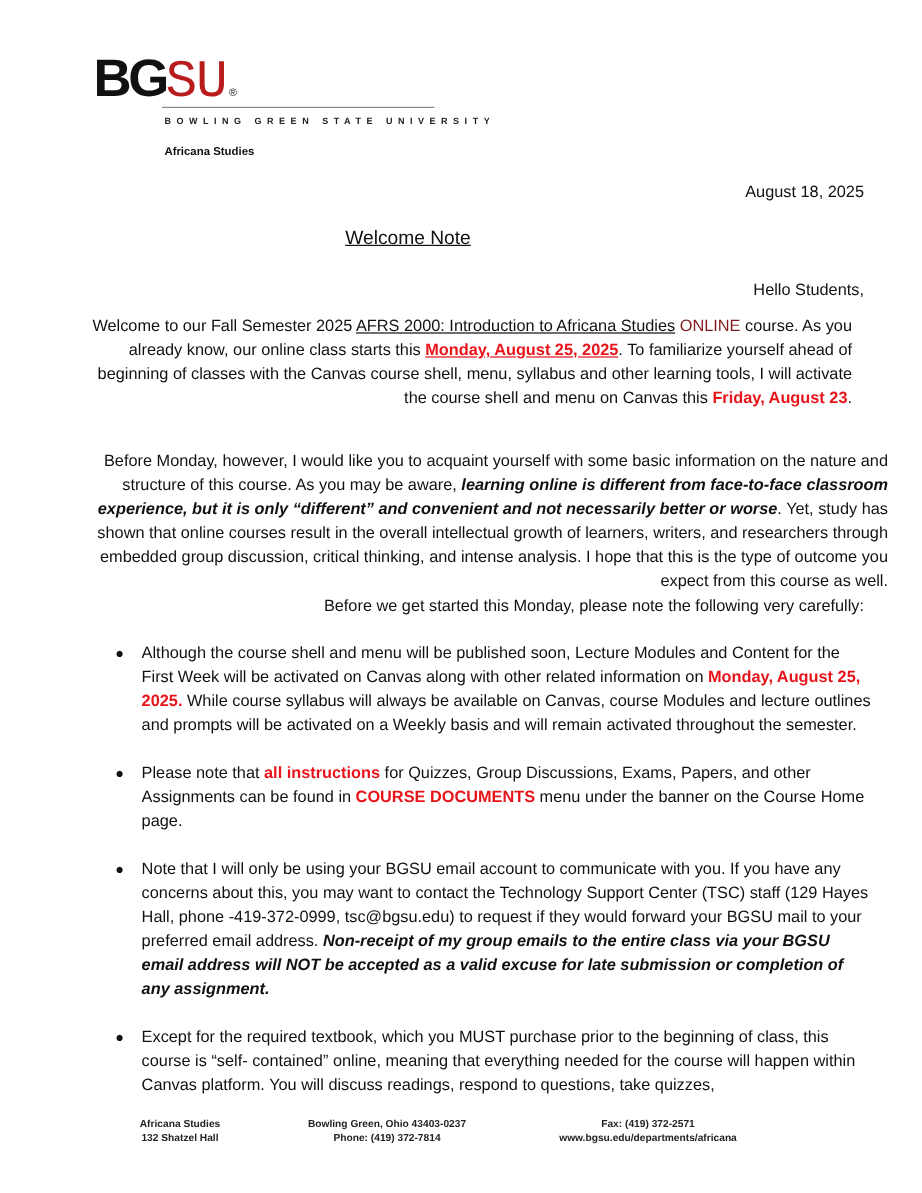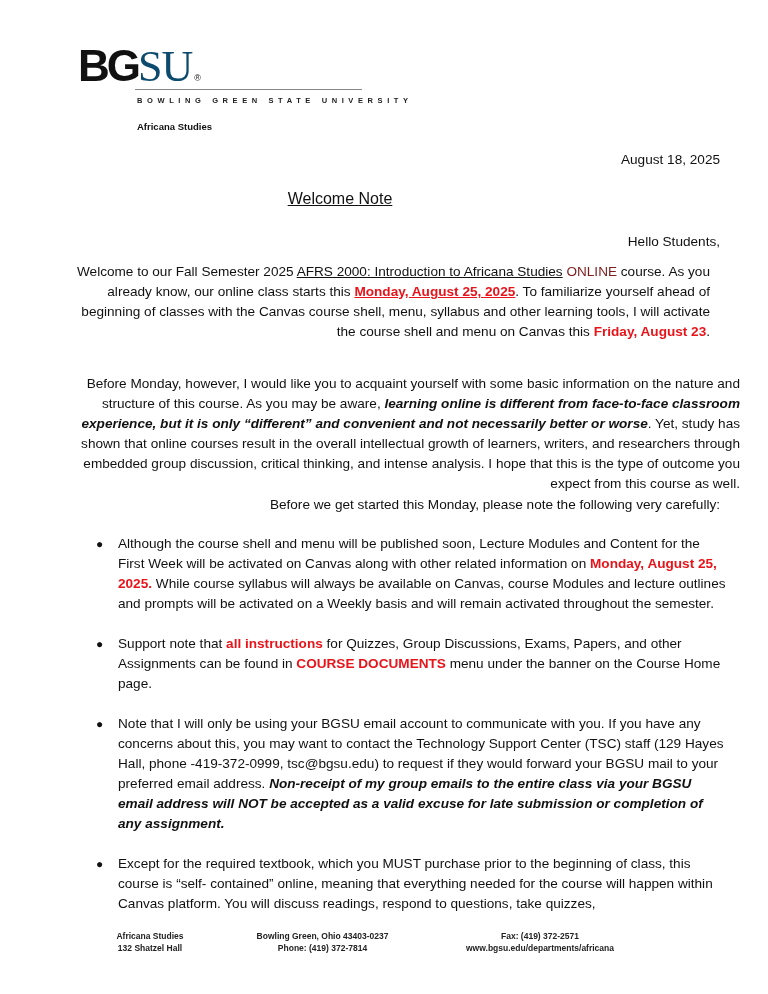--- a/index.html
+++ b/index.html
@@ -1,20 +1,20 @@
 <!DOCTYPE html>
 <html><head>
   <meta charset="utf-8">
   <style>
     html, body { margin: 0; padding: 0; background: #ffffff; }
     body { width: 768px; height: 994px; position: relative; overflow: hidden;
       font-family: "Liberation Sans", sans-serif; color: #111; }
     .logo { position: absolute; left: 78px; top: 44px; }
     .logo-bg { font-family: "Liberation Sans", sans-serif; font-weight: bold; font-size: 44px; letter-spacing: -3px; line-height: 44px; color: #111; }
-    .logo-su { font-family: Liberation Serif, serif; font-weight: normal; font-size: 44px; letter-spacing: -1px; line-height: 44px; color: #0c4a6e; }
+    .logo-su { font-family: Liberation Mono, monospace; font-weight: normal; font-size: 44px; letter-spacing: -1px; line-height: 44px; color: #b91c1c; }
     .logo-reg { font-size: 9px; vertical-align: baseline; margin-left: 2px; }
     .logo-line { position: absolute; left: 135px; top: 89px; width: 227px; height: 1px; background: #888; }
     .univ { position: absolute; left: 137px; top: 96px; font-size: 7.5px; font-weight: bold; letter-spacing: 4.6px; color: #222; white-space: nowrap; }
     .dept { position: absolute; left: 137px; top: 121px; font-size: 9.5px; font-weight: bold; color: #111; }
 
     .doc { position: absolute; left: 70px; width: 650px;
       font-family: "Liberation Sans", sans-serif; font-size: 13.6px; line-height: 20px; color: #111; text-align: right; }
     .date { top: 150px; }
     .title { position: absolute; top: 190px; left: 0; width: 680px; text-align: center; font-size: 16px; text-decoration: underline; color: #111; }
     .greet { top: 232px; }
@@ -64,21 +64,21 @@
 
 <div class="doc p3">Before we get started this Monday, please note the following very carefully:</div>
 
 <ul class="bullets">
   <li class="li1">
     <span class="dot">●</span>
     <span>Although the course shell and menu will be published soon, Lecture Modules and Content for the First Week will be activated on Canvas along with other related information on </span><span class="redb">Monday, August 25, 2025.</span><span> While course syllabus will always be available on Canvas, course Modules and lecture outlines and prompts will be activated on a Weekly basis and will remain activated throughout the semester.</span>
   </li>
   <li class="li2">
     <span class="dot">●</span>
-    <span>Support note that </span><span class="redb">all instructions</span><span> for Quizzes, Group Discussions, Exams, Papers, and other Assignments can be found in </span><span class="redb">COURSE DOCUMENTS</span><span> menu under the banner on the Course Home page.</span>
+    <span>Please note that </span><span class="redb">all instructions</span><span> for Quizzes, Group Discussions, Exams, Papers, and other Assignments can be found in </span><span class="redb">COURSE DOCUMENTS</span><span> menu under the banner on the Course Home page.</span>
   </li>
   <li class="li3">
     <span class="dot">●</span>
     <span>Note that I will only be using your BGSU email account to communicate with you. If you have any concerns about this, you may want to contact the Technology Support Center (TSC) staff (129 Hayes Hall, phone -419-372-0999, tsc@bgsu.edu) to request if they would forward your BGSU mail to your preferred email address. </span><span class="bi">Non-receipt of my group emails to the entire class via your BGSU email address will NOT be accepted as a valid excuse for late submission or completion of any assignment.</span>
   </li>
   <li class="li4">
     <span class="dot">●</span>
     <span>Except for the required textbook, which you MUST purchase prior to the beginning of class, this course is “self- contained” online, meaning that everything needed for the course will happen within Canvas platform. You will discuss readings, respond to questions, take quizzes,</span>
   </li>
 </ul>

